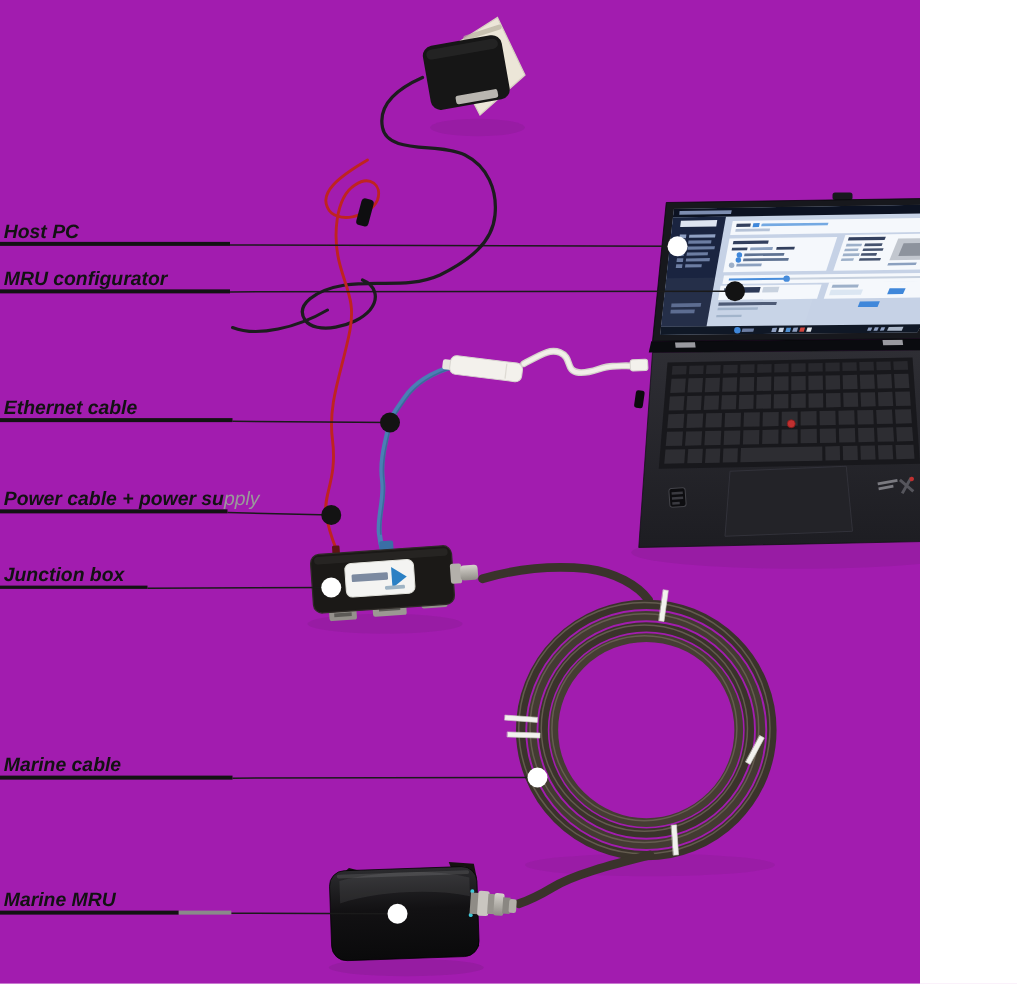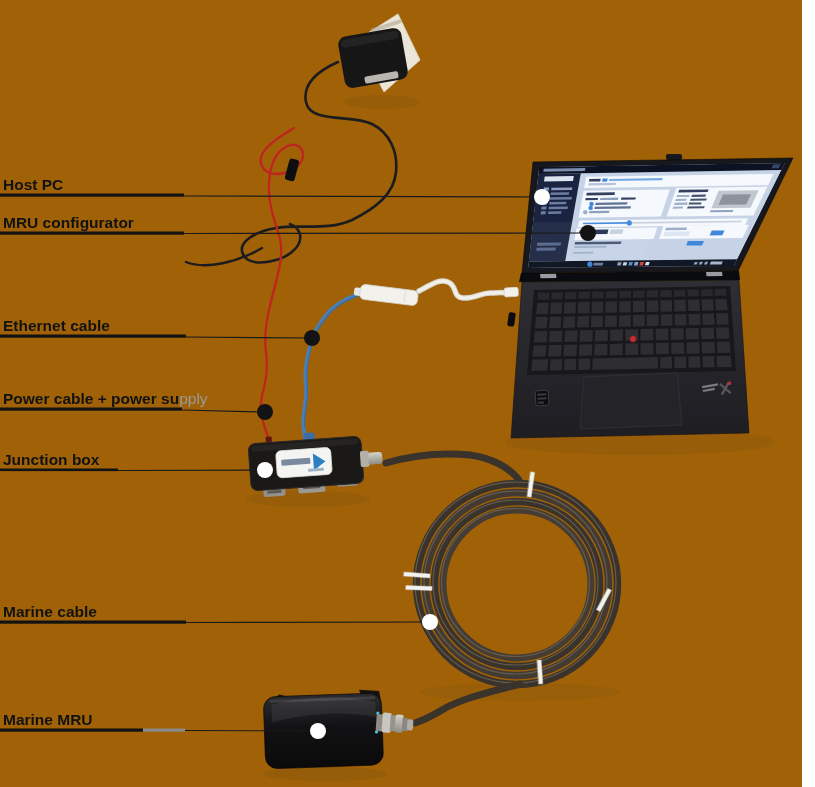--- a/index.html
+++ b/index.html
@@ -1,17 +1,17 @@
 <!DOCTYPE html>
 <html><head>
 <meta charset="utf-8">
 <style>
   html,body{margin:0;padding:0;background:#ffffff;}
-  .stage{position:relative;width:802px;height:787px;overflow:hidden;background:#a16207;
-         font-family:"Liberation Sans",sans-serif;}
+  .stage{position:relative;width:736px;height:787px;overflow:hidden;background:#a21caf;
+         font-family:"Liberation Sans",sans-serif;font-style:italic;}
   svg{display:block;}
   .callout-label{font-family:"Liberation Sans",sans-serif;font-size:15.5px;font-weight:bold;fill:#121212;}
   .callout-label .tail{fill:#9a9a9a;font-weight:normal;}
   .callout-line{stroke:#1a1a1a;stroke-width:1.2;}
   .ul-thick{fill:#121212;}
 </style>
 </head>
 <body>
 
 <div class="stage">

